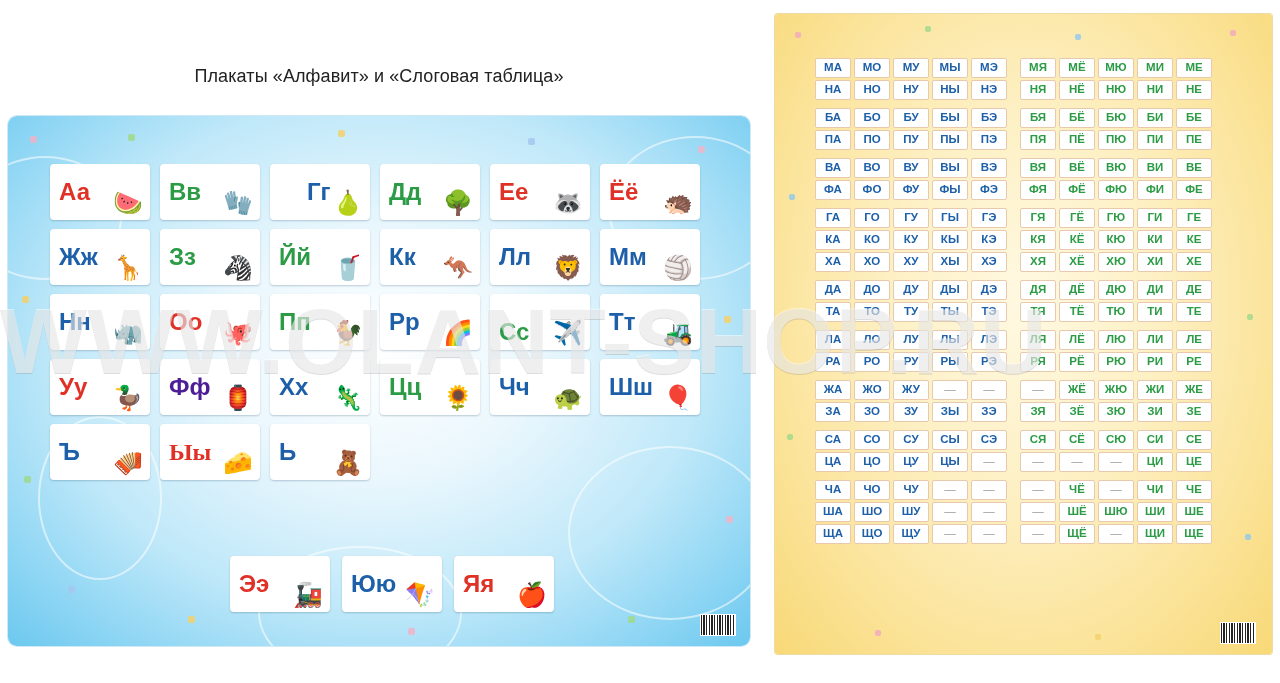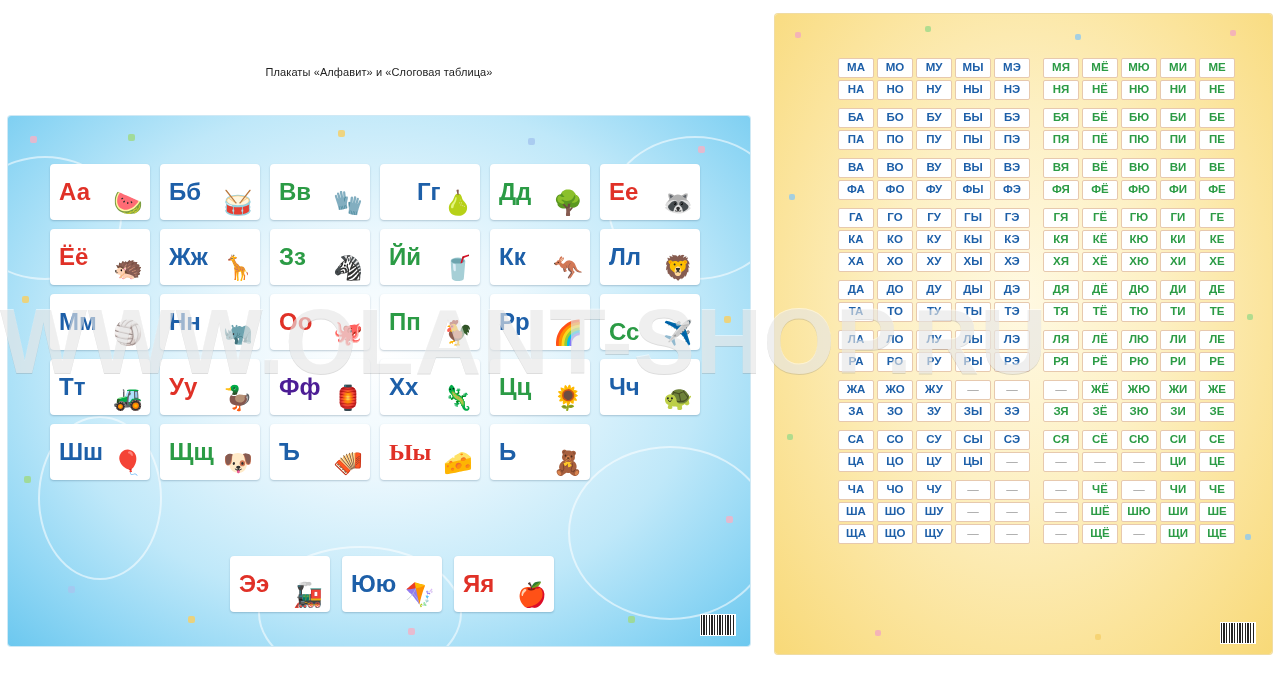--- a/index.html
+++ b/index.html
@@ -28,31 +28,31 @@
     top: 84px;
     width: 758px;
     height: 568px;
   }
   #poster-caption {
     position: absolute;
     left: 0px;
     top: -18px;
     width: 758px;
     text-align: center;
-    font-size: 11px;
+    font-size: 18px;
     color: #222222;
     letter-spacing: 0.1px;
   }
   #left-poster {
     position: absolute;
     left: 8px;
     top: 32px;
     width: 742px;
     height: 530px;
-    border-radius: 3px;
+    border-radius: 9px;
     background:
       radial-gradient(ellipse at 50% 45%, #ffffff 0%, #eaf7fd 30%, #bfe8f9 62%, #8fd6f4 84%, #6cc8ef 100%);
     box-shadow: 0 0 0 1px #cfe9f5;
     overflow: hidden;
   }
   
   #left-poster .swirl {
     position: absolute;
     border: 2px solid rgba(255,255,255,0.55);
     border-radius: 50%;
@@ -143,21 +143,20 @@
     opacity: 0.8;
   }
   #syll-table {
     position: absolute;
     left: 40px;
     top: 44px;
     width: 420px;
     display: flex;
     flex-direction: column;
     gap: 3px;
-    align-items: flex-end;
   }
   .syll-group {
     display: flex;
     flex-direction: column;
     gap: 2px;
     margin-bottom: 5px;
   }
   .syll-row {
     display: flex;
     gap: 3px;
@@ -246,24 +245,20 @@
       <div class="confetti" style="left:180px;top:500px;background:#f5d06a;"></div>
       <div class="confetti" style="left:620px;top:500px;background:#9fd98a;"></div>
       <div class="confetti" style="left:400px;top:512px;background:#f0b4c8;"></div>
 
       <div class="alpha-grid" id="alpha-grid">
           <div class="alpha-cell">
             <span class="alpha-letter" style="color: rgb(224, 49, 39);">Аа</span>
             <span class="alpha-pic">🍉</span>
           </div>
           <div class="alpha-cell">
-            <span class="alpha-letter" style="color: rgb(29, 95, 168);">Бб</span>
-            <span class="alpha-pic">🥁</span>
-          </div>
-          <div class="alpha-cell">
             <span class="alpha-letter" style="color: rgb(43, 155, 69);">Вв</span>
             <span class="alpha-pic">🧤</span>
           </div>
           <div class="alpha-cell">
             <span class="alpha-letter" style="color: rgb(29, 95, 168); margin-left: 28px;">Гг</span>
             <span class="alpha-pic">🍐</span>
           </div>
           <div class="alpha-cell">
             <span class="alpha-letter" style="color: rgb(43, 155, 69);">Дд</span>
             <span class="alpha-pic">🌳</span>
@@ -340,24 +335,20 @@
             <span class="alpha-letter" style="color: rgb(43, 155, 69);">Цц</span>
             <span class="alpha-pic">🌻</span>
           </div>
           <div class="alpha-cell">
             <span class="alpha-letter" style="color: rgb(29, 95, 168);">Чч</span>
             <span class="alpha-pic">🐢</span>
           </div>
           <div class="alpha-cell">
             <span class="alpha-letter" style="color: rgb(29, 95, 168);">Шш</span>
             <span class="alpha-pic">🎈</span>
-          </div>
-          <div class="alpha-cell">
-            <span class="alpha-letter" style="color: rgb(43, 155, 69);">Щщ</span>
-            <span class="alpha-pic">🐶</span>
           </div>
           <div class="alpha-cell">
             <span class="alpha-letter" style="color: rgb(29, 95, 168);">Ъ</span>
             <span class="alpha-pic">🪗</span>
           </div>
           <div class="alpha-cell">
             <span class="alpha-letter" style="color: rgb(224, 49, 39); font-family: Liberation Serif, serif;">Ыы</span>
             <span class="alpha-pic">🧀</span>
           </div>
           <div class="alpha-cell">

